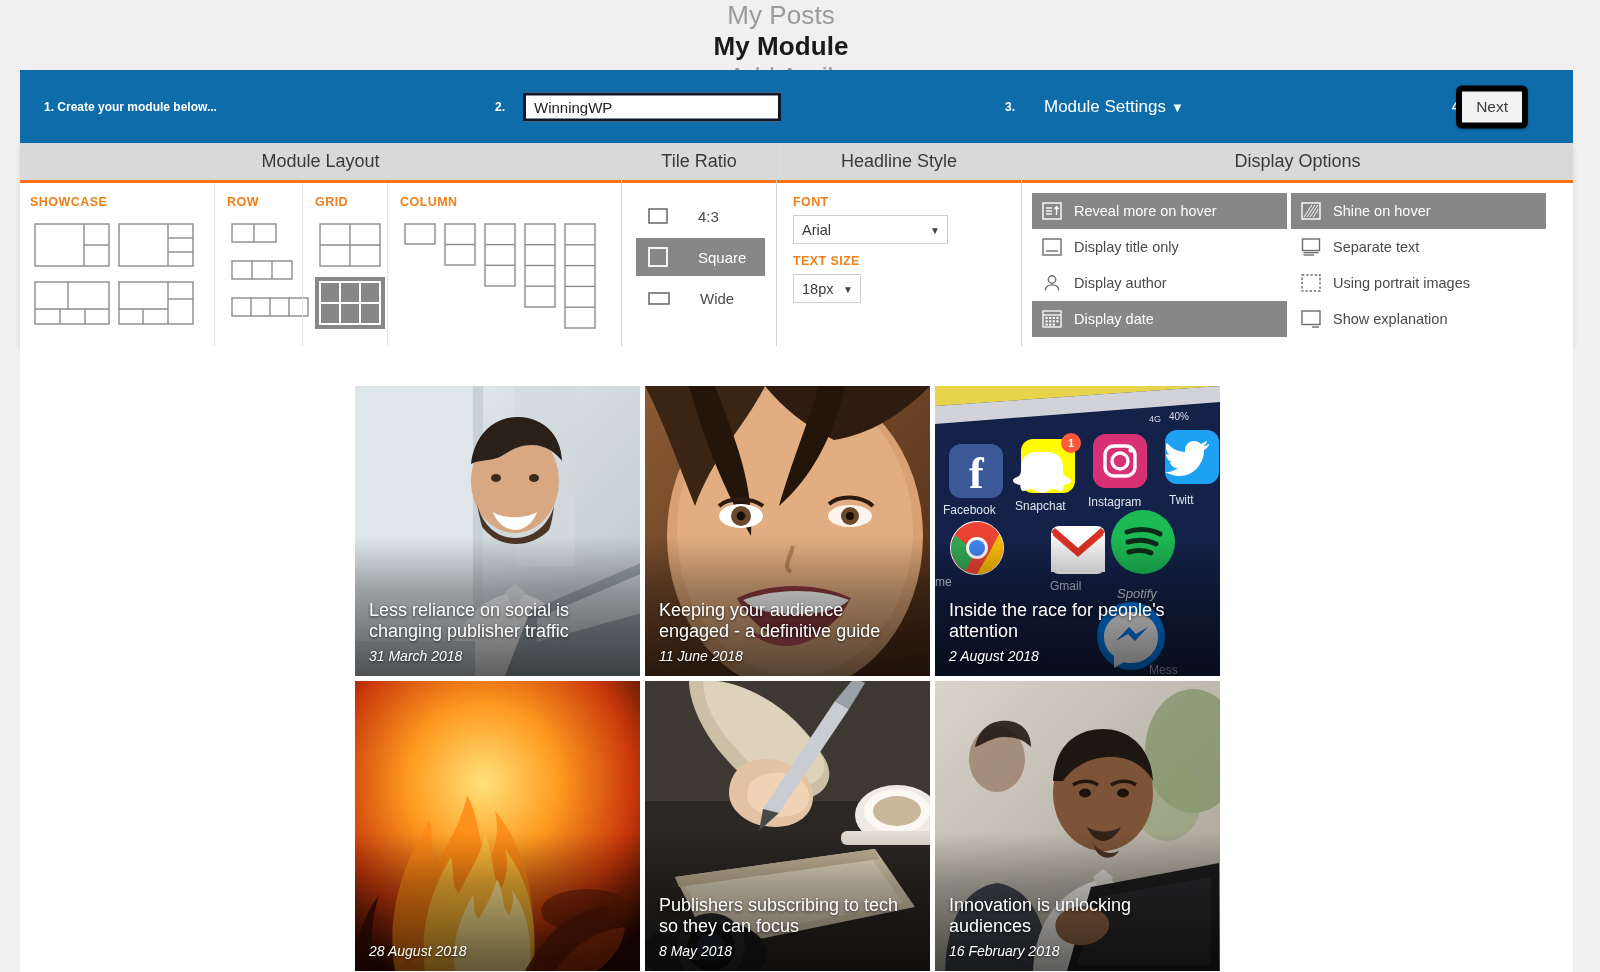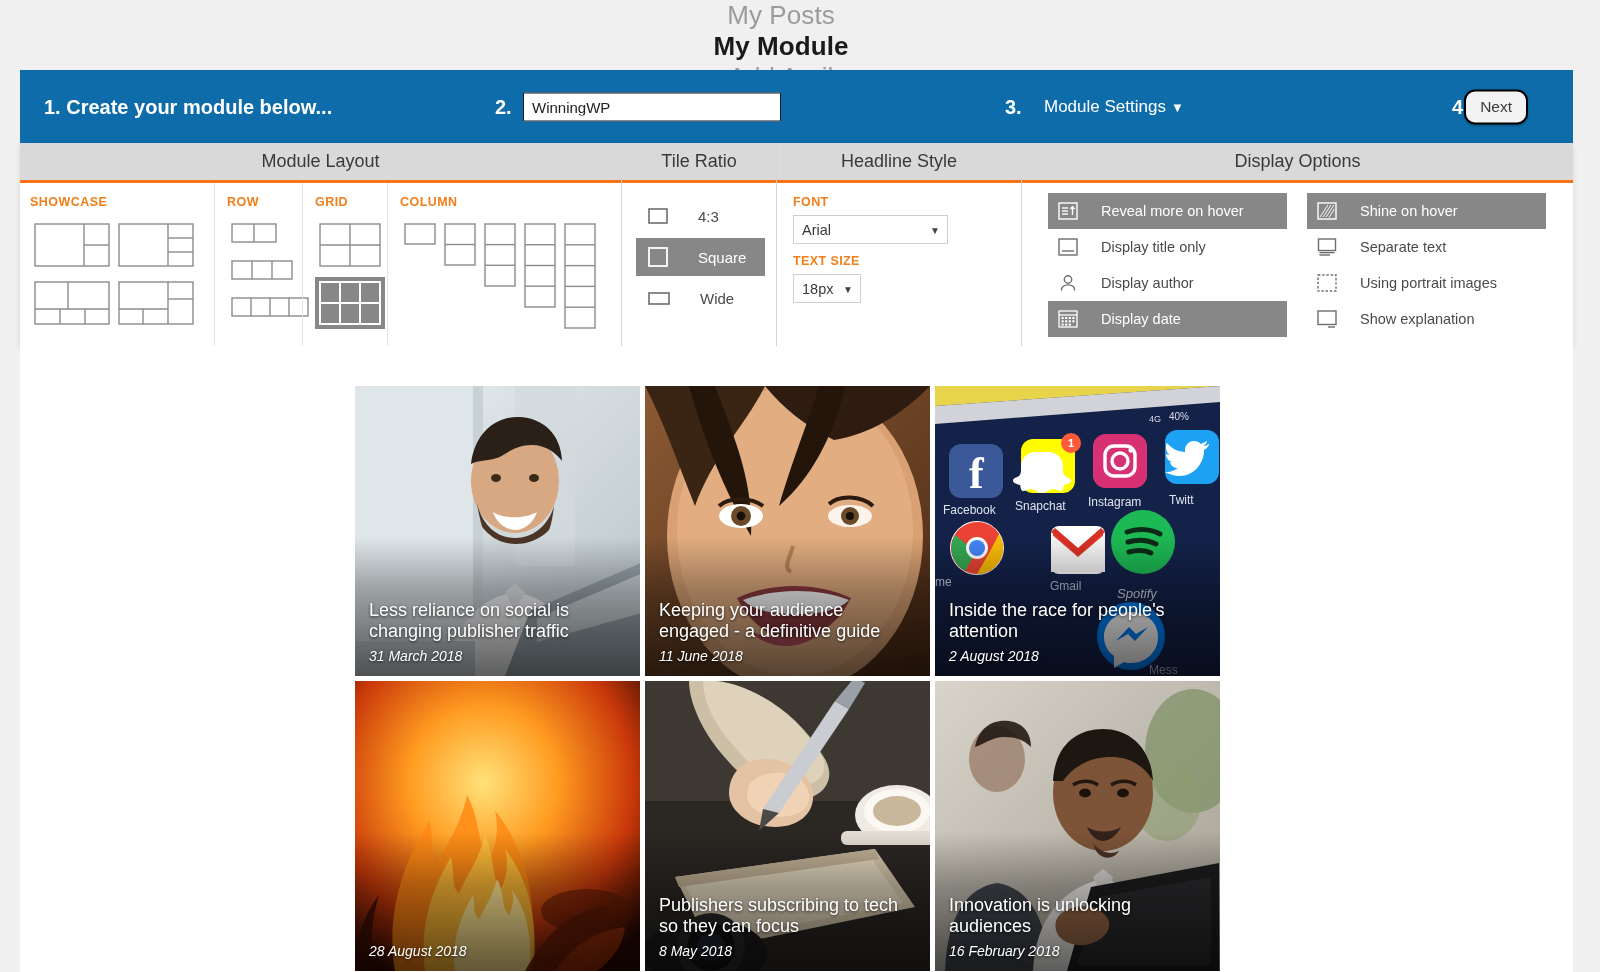--- a/index.html
+++ b/index.html
@@ -32,37 +32,37 @@
   
   .stepbar {
     position: absolute;
     left: 20px; top: 70px;
     width: 1553px; height: 73px;
     background: #0d6ca9;
     color: #fff;
   }
   .step {
     position: absolute;
-    font-size: 20px;
+    font-size: 12px;
     font-weight: 700;
     top: 50%;
     transform: translateY(-50%);
     white-space: nowrap;
   }
   .step1  { left: 24px; }
   .step2n { left: 475px; }
   .step3n { left: 985px; }
   .step4n { left: 1432px; }
   .modname {
     position: absolute;
     left: 503px; top: 50%;
     transform: translateY(-50%);
     width: 258px; height: 29px;
     background: #fff;
-    border: 1px solid #0f172a;
+    border: 3px solid #0f172a;
     color: #222;
     font-family: "Liberation Sans", sans-serif;
     font-size: 15px;
     padding: 0 8px;
     outline: none;
   }
   .modsettings {
     position: absolute;
     left: 1024px; top: 50%;
     transform: translateY(-50%);
@@ -70,22 +70,22 @@
     color: #fff;
     cursor: pointer;
     white-space: nowrap;
   }
   .modsettings .caret { font-size: 13px; margin-left: 5px; }
   .nextbtn {
     position: absolute;
     right: 45px; top: 50%;
     transform: translateY(-50%);
     background: #f3f3f3;
-    border: 2px solid #000000;
-    border-radius: 11px;
+    border: 6px solid #000000;
+    border-radius: 6px;
     color: #3c3c3c;
     font-size: 15.5px;
     font-family: "Liberation Sans", sans-serif;
     padding: 6px 14px 7px;
     cursor: pointer;
     box-shadow: 0 1px 2px rgba(0,0,0,.25);
   }
 
   
   .panels {
@@ -186,27 +186,26 @@
   }
   .w-font { width: 155px; }
   .w-size { width: 68px; }
 
   
   .disp-cols { display: flex; padding: 10px 0 0 10px; gap: 4px; }
   .disp-col { width: 255px; }
   .disp-item {
     display: flex;
     align-items: center;
-    gap: 23px;
+    gap: 12px;
     height: 36px;
     padding: 0 10px;
     font-size: 14.5px;
     color: #4a4a4a;
     cursor: pointer;
-    margin-left: 16px;
   }
   .disp-item.sel { background: #878787; color: #fff; }
   .disp-item svg { flex: none; display: block; }
 
   
   .content {
     position: absolute;
     left: 20px; top: 346px;
     width: 1553px; bottom: 0;
     background: #fff;

